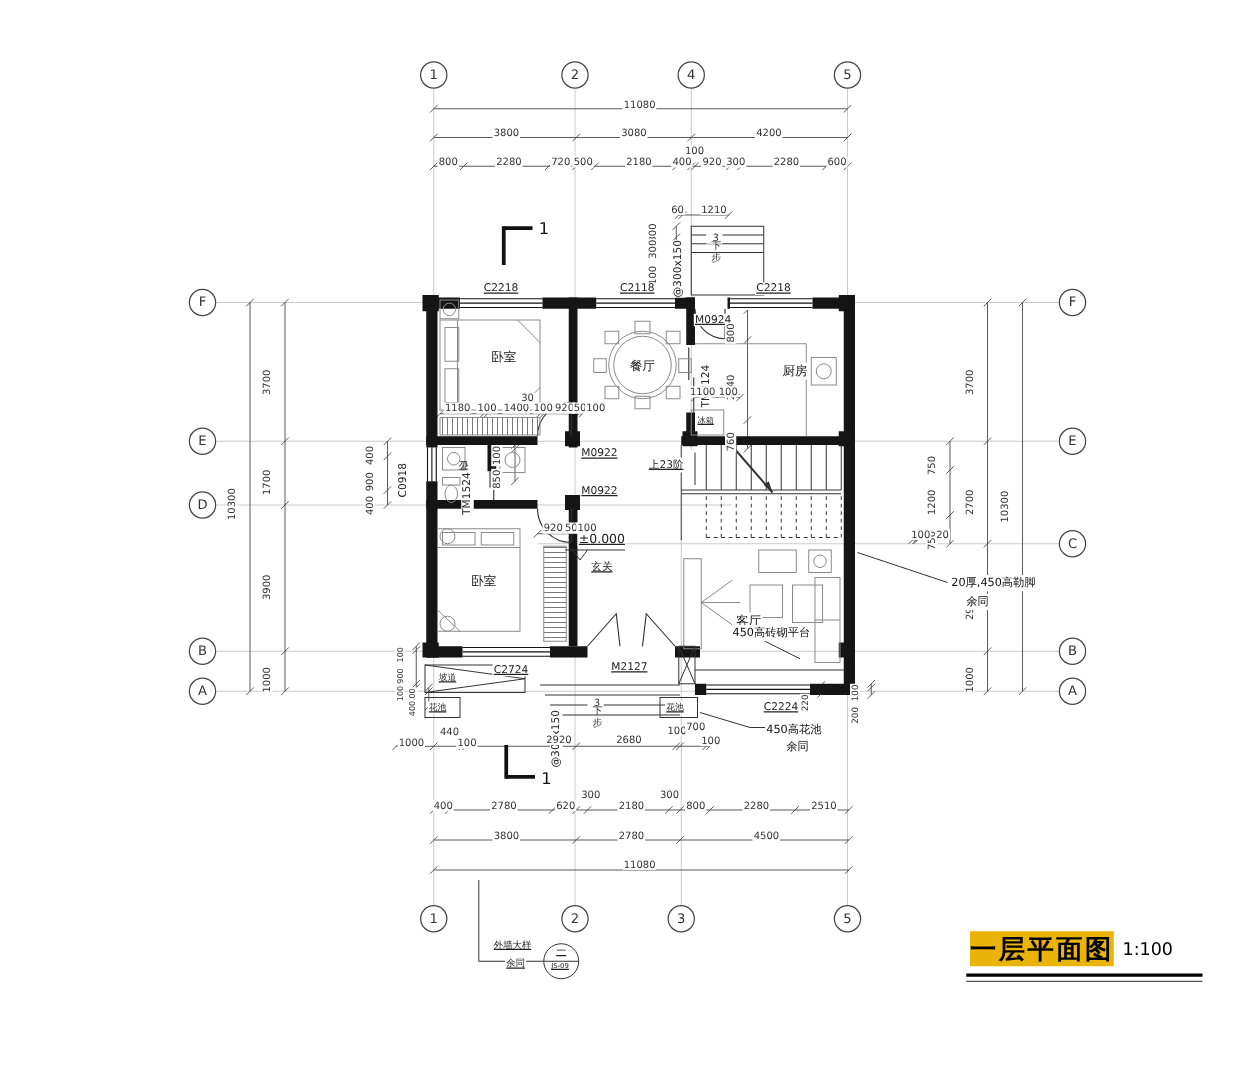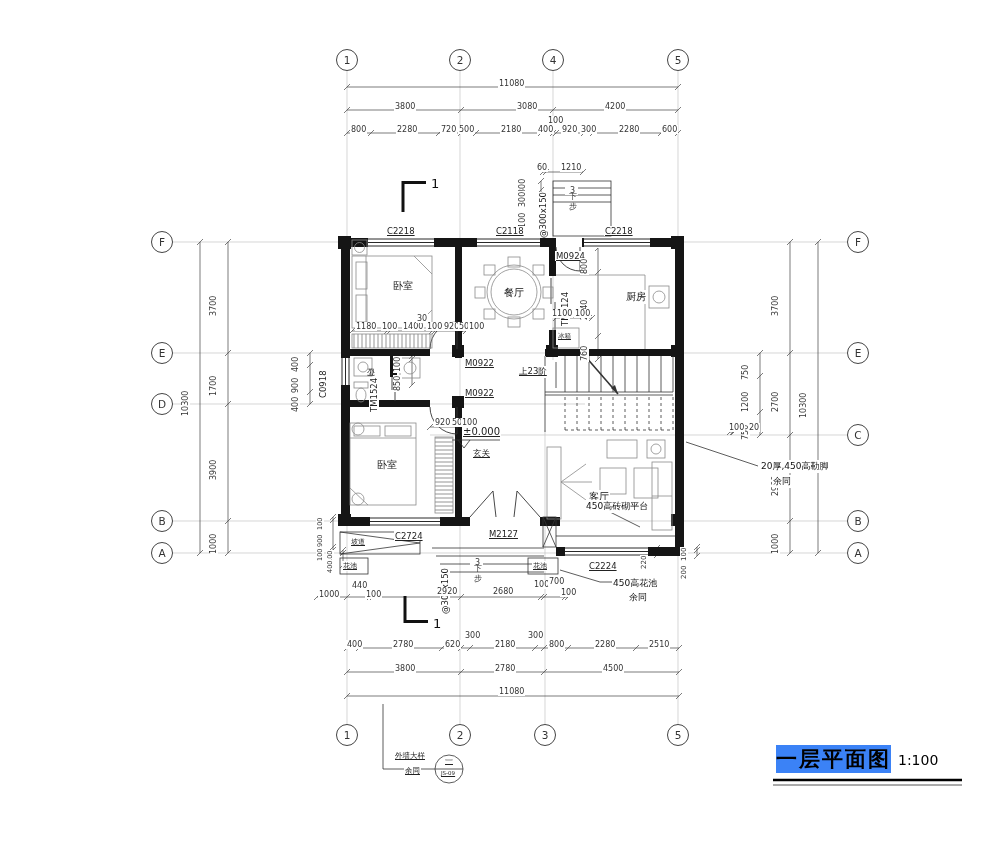--- a/index.html
+++ b/index.html
@@ -10,21 +10,21 @@
        background:#fff;font-size:10.5px;line-height:20px;text-align:center;color:#333;}
   span.d,span.dv,span.lab,span.room,span.note,span.vt,span.sec{position:absolute;white-space:nowrap;background:#fff;padding:0 1px;}
   .d{font-size:8px;color:#333;}
   .dv{font-size:8px;color:#333;transform:rotate(-90deg);transform-origin:0 100%;}
   .vt{font-size:8px;color:#333;writing-mode:vertical-rl;text-orientation:upright;background:#fff;}
   .lab{font-size:8.5px;color:#222;text-decoration:underline;}
   .lv{font-size:8.5px;color:#222;transform:rotate(-90deg);transform-origin:0 100%;position:absolute;background:#fff;}
   .room{font-size:10px;color:#111;}
   .note{font-size:9px;color:#111;}
   .sec{font-size:13px;color:#111;}
-  .title{position:absolute;left:776px;top:745px;font-size:21px;font-weight:bold;color:#000;letter-spacing:2px;background:#3b82f6;}
+  .title{position:absolute;left:776px;top:745px;font-size:21px;font-weight:bold;color:#000;letter-spacing:2px;background:#eab308;}
   .scale{position:absolute;left:898px;top:752px;font-size:14px;color:#000;background:#fff;}
   .dimchain line{stroke:#444;stroke-width:.7;}
   .grid line{stroke:#c4c4c4;stroke-width:.7;}
   .wall rect{fill:#151515;}
   .win line{stroke:#111;stroke-width:.9;}
   .thin{stroke:#333;stroke-width:.8;fill:none;}
   .furn{stroke:#8a8a8a;stroke-width:.8;fill:none;}
   .door{stroke:#333;stroke-width:.9;fill:none;}
 </style>
 </head>
@@ -506,21 +506,21 @@
 <div class="bub" style="left:151px;top:510px">B</div>
 <div class="bub" style="left:151px;top:542px">A</div>
 <div class="bub" style="left:847px;top:231px">F</div>
 <div class="bub" style="left:847px;top:342px">E</div>
 <div class="bub" style="left:847px;top:424px">C</div>
 <div class="bub" style="left:847px;top:510px">B</div>
 <div class="bub" style="left:847px;top:542px">A</div>
 
 <span class="d" style="left:498px;top:79px">11080</span>
 <span class="d" style="left:394px;top:102px">3800</span>
-<span class="d" style="left:516px;top:102px">3080</span>
+<span class="d" style="left:496px;top:102px">3080</span>
 <span class="d" style="left:604px;top:102px">4200</span>
 <span class="d" style="left:350px;top:125px">800</span>
 <span class="d" style="left:396px;top:125px">2280</span>
 <span class="d" style="left:440px;top:125px">720</span>
 <span class="d" style="left:458px;top:125px">500</span>
 <span class="d" style="left:500px;top:125px">2180</span>
 <span class="d" style="left:537px;top:125px">400</span>
 <span class="d" style="left:547px;top:116px">100</span>
 <span class="d" style="left:561px;top:125px">920</span>
 <span class="d" style="left:580px;top:125px">300</span>
@@ -605,21 +605,21 @@
 <span class="note" style="left:772px;top:475px">余同</span>
 
 <span class="note" style="left:585px;top:500px">450高砖砌平台</span>
 <span class="lab" style="left:394px;top:531px">C2724</span>
 <span class="lab" style="left:488px;top:529px">M2127</span>
 <span class="lv" style="left:450px;top:604px">@300x150</span>
 <span class="vt" style="left:470px;top:558px">下3步</span>
 <span class="lab" style="left:342px;top:561px;font-size:7px">花池</span>
 <span class="lab" style="left:350px;top:537px;font-size:7px">坡道</span>
 <span class="lab" style="left:532px;top:561px;font-size:7px">花池</span>
-<span class="lab" style="left:588px;top:561px">C2224</span>
+<span class="lab" style="left:610px;top:561px">C2224</span>
 <span class="note" style="left:612px;top:577px">450高花池</span>
 <span class="note" style="left:628px;top:591px">余同</span>
 
 <span class="d" style="left:318px;top:590px">1000</span>
 <span class="d" style="left:351px;top:581px">440</span>
 <span class="d" style="left:365px;top:590px">100</span>
 <span class="d" style="left:436px;top:587px">2920</span>
 <span class="d" style="left:492px;top:587px">2680</span>
 <span class="d" style="left:533px;top:580px">100</span>
 <span class="d" style="left:548px;top:577px">700</span>

